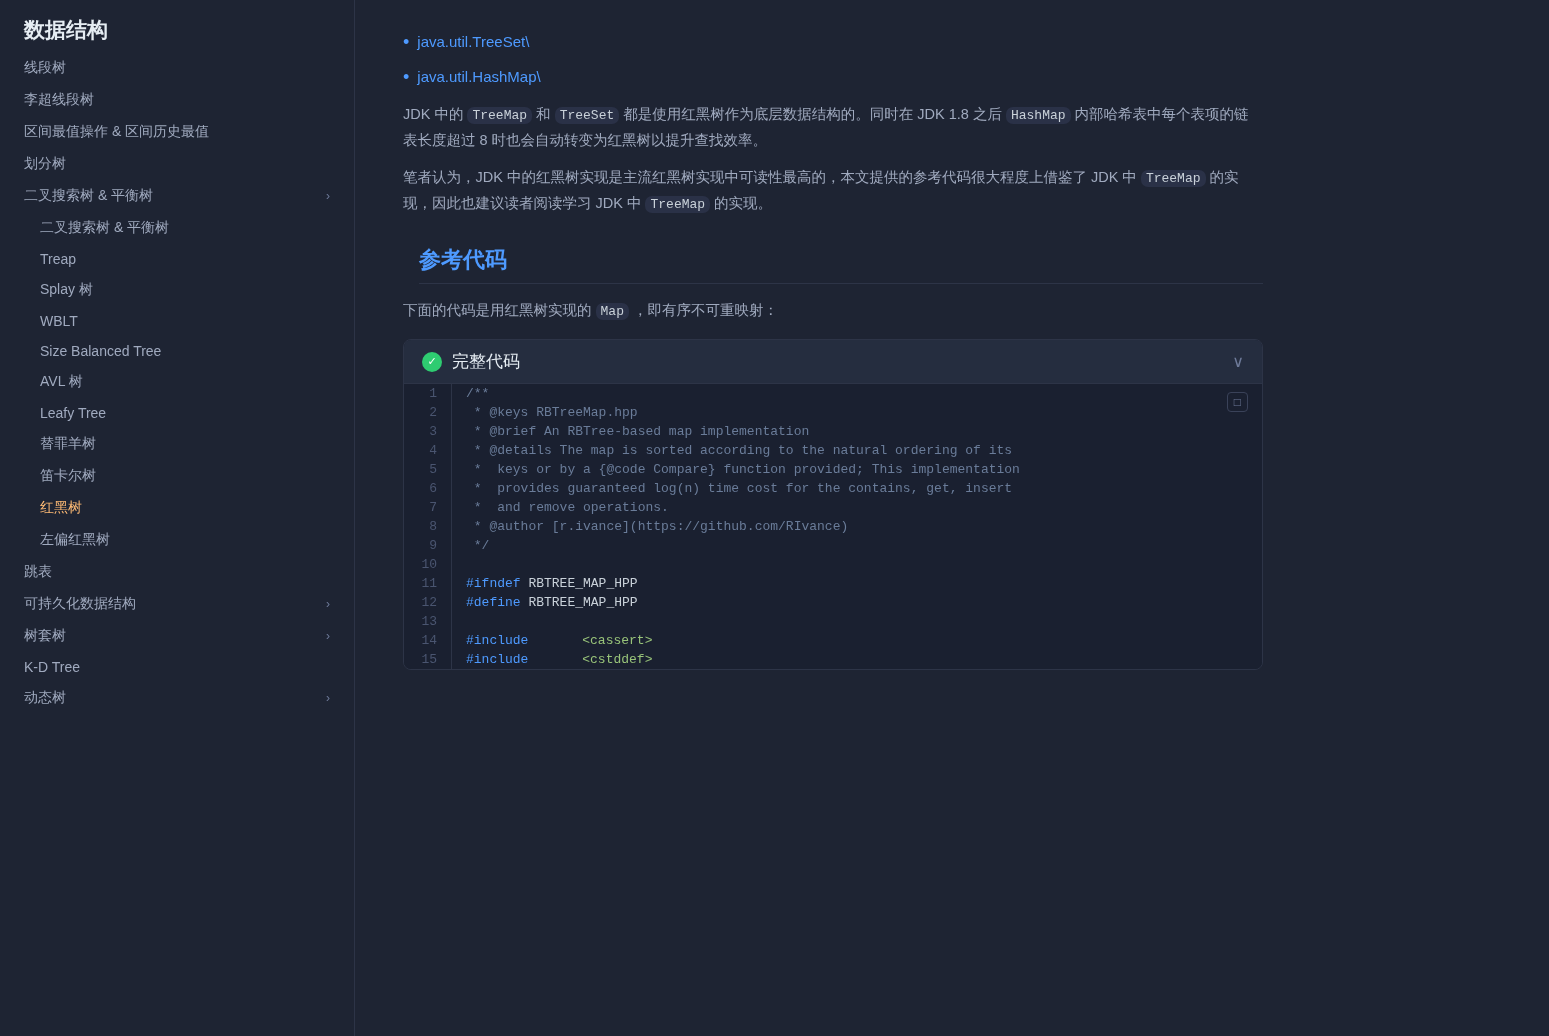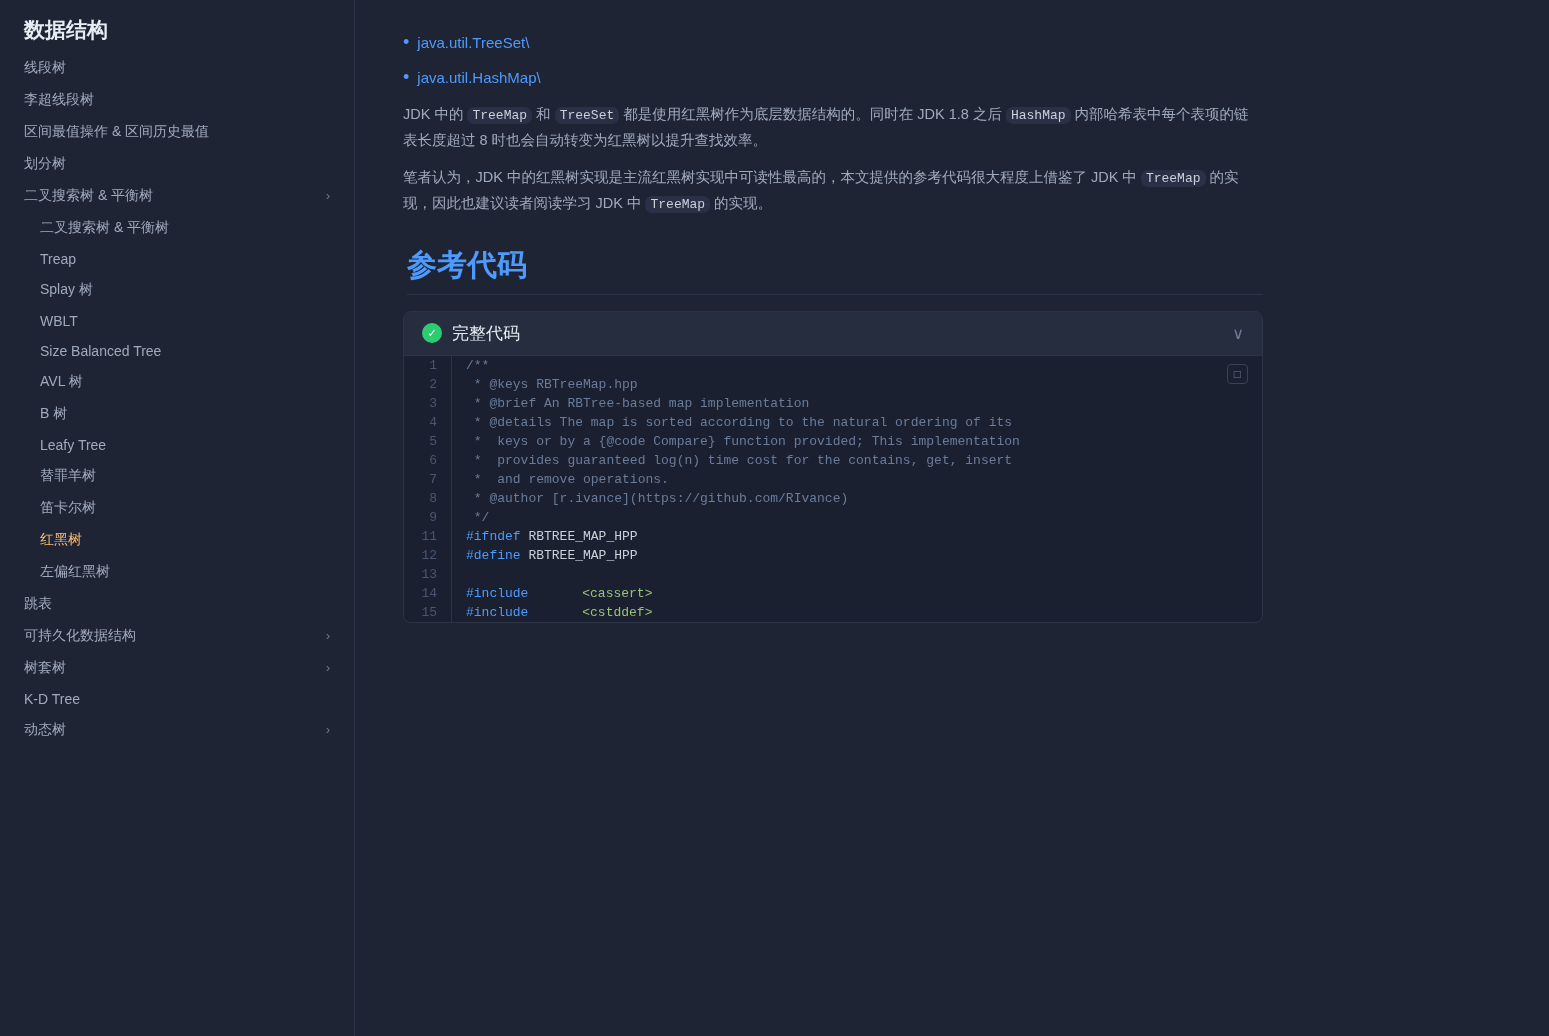--- a/index.html
+++ b/index.html
@@ -73,21 +73,21 @@
     }
 
     
     .bullet-list {
       list-style: none;
       margin: 8px 0;
     }
     .bullet-list li {
       padding: 4px 0;
       display: flex;
-      align-items: center;
+      align-items: flex-start;
       gap: 8px;
       margin-top: 9px;
     }
     .bullet-list li::before {
       content: "•";
       color: #4e9aff;
       font-size: 18px;
       line-height: 1;
     }
     .bullet-list li a, .inline-link {
@@ -109,23 +109,23 @@
     .para {
       color: #a0aabf;
       line-height: 1.75;
       margin: 12px 0;
       font-size: 14.5px;
     }
 
     
     .section-heading {
       color: #4e9aff;
-      font-size: 30px;
+      font-size: 22px;
       font-weight: 600;
-      margin: 28px 0 14px 4px;
+      margin: 28px 0 14px 16px;
       padding-bottom: 8px;
       border-bottom: 1px solid #2d3447;
     }
 
     
     .code-block-container {
       border: 1px solid #2d3447;
       border-radius: 8px;
       overflow: hidden;
       margin-top: 16px;
@@ -225,21 +225,20 @@
   <a class="sidebar-item has-arrow">
     <span>二叉搜索树 &amp; 平衡树</span>
     <span class="arrow">›</span>
   </a>
   <a class="sidebar-item indent">二叉搜索树 &amp; 平衡树</a>
   <a class="sidebar-item indent">Treap</a>
   <a class="sidebar-item indent">Splay 树</a>
   <a class="sidebar-item indent">WBLT</a>
   <a class="sidebar-item indent">Size Balanced Tree</a>
   <a class="sidebar-item indent">AVL 树</a>
-  <a class="sidebar-item indent">B 树</a>
   <a class="sidebar-item indent">Leafy Tree</a>
   <a class="sidebar-item indent">替罪羊树</a>
   <a class="sidebar-item indent">笛卡尔树</a>
   <a class="sidebar-item indent active">红黑树</a>
   <a class="sidebar-item indent">左偏红黑树</a>
   <a class="sidebar-item">跳表</a>
   <a class="sidebar-item has-arrow">
     <span>可持久化数据结构</span>
     <span class="arrow">›</span>
   </a>
@@ -277,20 +276,25 @@
     <p class="para">
       笔者认为，JDK 中的红黑树实现是主流红黑树实现中可读性最高的，本文提供的参考代码很大程度上借鉴了 JDK 中
       <code class="inline">TreeMap</code>
       的实现，因此也建议读者阅读学习 JDK 中
       <code class="inline">TreeMap</code>
       的实现。
     </p>
 
     <h2 class="section-heading">参考代码</h2>
 
+    <p class="para">
+      <span>下面的代码是用红黑树实现的</span>
+      <code class="inline">Map</code>
+      <span>，即有序不可重映射：</span>
+    </p>
 
     <div class="code-block-container">
       <div class="code-block-header">
         <div class="code-block-header-left">
           <div class="check-icon">
             <span>✓</span>
           </div>
           <span class="code-block-title">完整代码</span>
         </div>
         <span class="chevron-down-icon">∨</span>
@@ -331,20 +335,24 @@
               </tr>
               <tr>
                 <td class="line-num">8</td>
                 <td class="line-code kw-comment"> * @author [r.ivance](https://github.com/RIvance)</td>
               </tr>
               <tr>
                 <td class="line-num">9</td>
                 <td class="line-code kw-comment"> */</td>
               </tr>
               <tr>
+                <td class="line-num">10</td>
+                <td class="line-code"></td>
+              </tr>
+              <tr>
                 <td class="line-num">11</td>
                 <td class="line-code"><span class="kw-blue">#ifndef</span> RBTREE_MAP_HPP</td>
               </tr>
               <tr>
                 <td class="line-num">12</td>
                 <td class="line-code"><span class="kw-blue">#define</span> RBTREE_MAP_HPP</td>
               </tr>
               <tr>
                 <td class="line-num">13</td>
                 <td class="line-code"></td>

